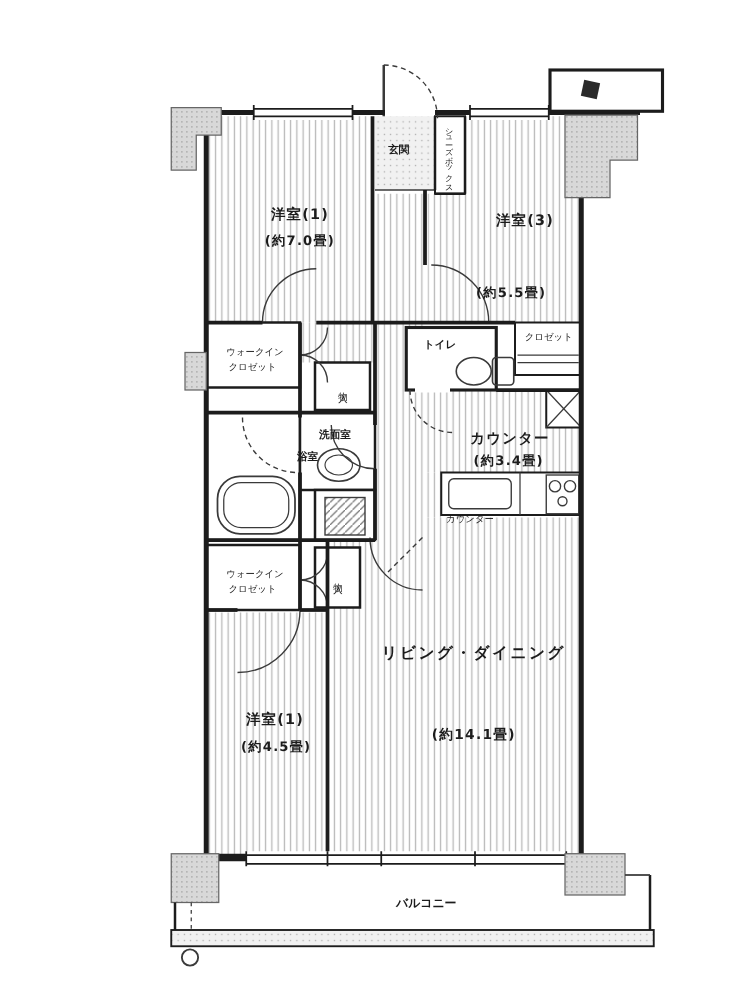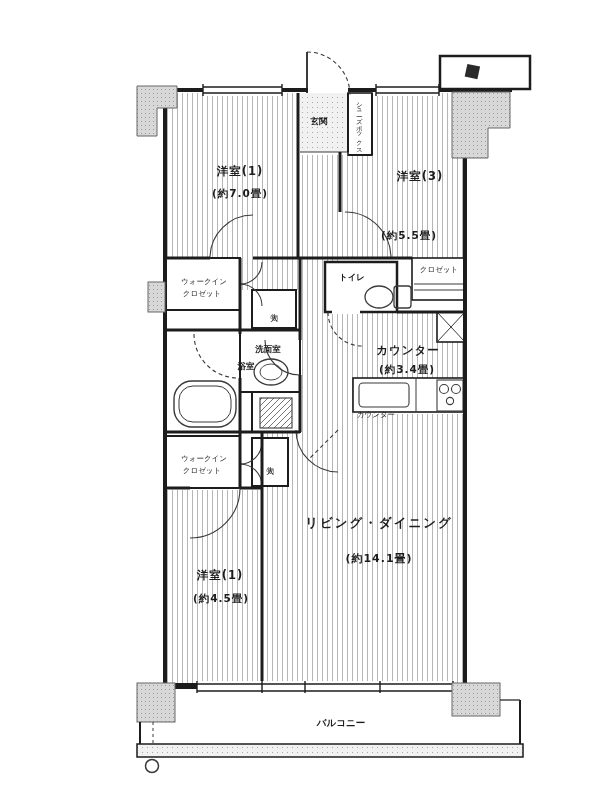--- a/index.html
+++ b/index.html
@@ -237,19 +237,19 @@
   <div class="lbl tiny" style="left:376px;top:415px;">カウンター</div>
 
   <div class="lbl small" style="left:200px;top:366px;margin-left:46px;">浴室</div>
   <div class="lbl small" style="left:268px;top:349px;">洗面室</div>
 
   <div class="lbl tiny" style="left:204px;top:459px;">ウォークイン</div>
   <div class="lbl tiny" style="left:202px;top:471px;">クロゼット</div>
   <div class="lbl tiny vert" style="left:270px;top:461px;">物入</div>
 
   <div class="lbl big-name" style="left:379px;top:523px;font-family:Liberation Serif, serif;">リビング・ダイニング</div>
-  <div class="lbl big-size" style="left:379px;top:558px;">(約14.1畳)</div>
+  <div class="lbl big-size" style="left:379px;top:588px;">(約14.1畳)</div>
 
   <div class="lbl room-name" style="left:220px;top:576px;">洋室(1)</div>
   <div class="lbl room-size" style="left:221px;top:598px;">(約4.5畳)</div>
 
   <div class="lbl small" style="left:317px;top:723px;font-size:9.5px;margin-left:24px;">バルコニー</div>
 </div>
 
 </body></html>

